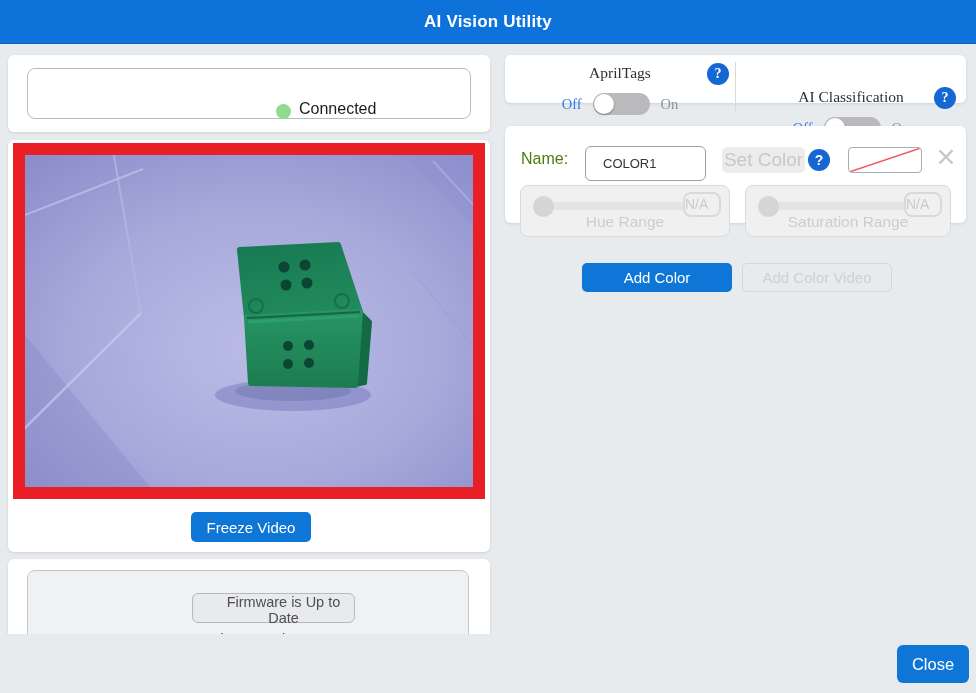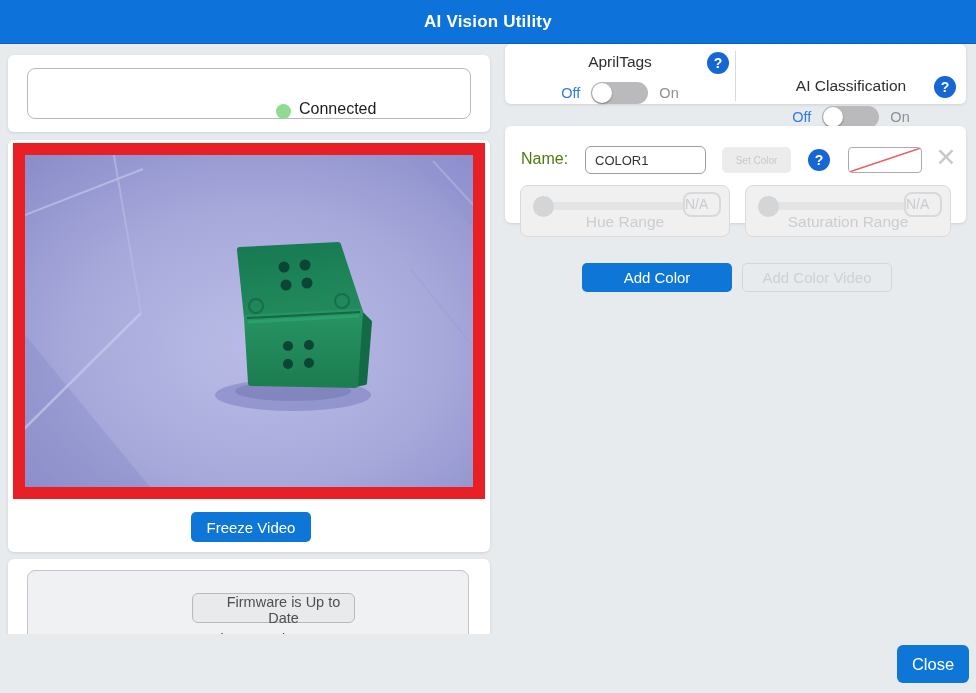--- a/index.html
+++ b/index.html
@@ -60,21 +60,21 @@
     border:1px solid #c2c5c9; border-radius:8px; background:#f0f1f2;
   }
   .fw-btn {
     position:absolute; left:164px; top:22px; width:163px; height:30px;
     background:#e9eaec; border:1px solid #b6bac0; border-radius:6px;
     color:#4f4f4f; font-size:14.5px; font-family:"Liberation Sans", sans-serif; cursor:pointer;padding-left:20px;
   }
   .fw-version { position:absolute; left:0; top:60px; width:442px; text-align:center; font-size:14px; color:#3f3f3f; }
 
   
-  .card-toggles { left:505px; top:44px; width:461px; height:60px; }
+  .card-toggles { left:505px; top:55px; width:461px; height:48px;font-family:Liberation Serif, serif; }
   .half { position:absolute; top:0; height:64px; }
   .half-left { left:0; width:230px; }
   .half-right { left:231px; width:230px;margin-top:24px; }
   .v-divider { position:absolute; left:230px; top:7px; width:1px; height:50px; background:#d9d9d9; }
   .feature-label { position:absolute; left:0; top:9px; width:100%; text-align:center; font-size:15.5px; color:#2f2f2f; }
   .help-icon {
     position:absolute; top:8px; width:22px; height:22px; border-radius:50%;
     background:#1567d3; color:#fff; font-size:14px; font-weight:bold;
     text-align:center; line-height:22px; cursor:pointer;
   }
@@ -92,28 +92,28 @@
   }
   .knob {
     position:absolute; left:1px; top:1px; width:20px; height:20px; border-radius:50%;
     background:#fff; box-shadow:0 1px 2px rgba(0,0,0,.35);
   }
 
   
   .card-color { left:505px; top:126px; width:461px; height:97px; }
   .name-label { position:absolute; left:16px; top:24px; font-size:16px; color:#4d7c0f; }
   .name-input {
-    position:absolute; left:80px; top:20px; width:121px; height:28px;
-    border:1px solid #9aa0a6; border-radius:6px; padding:0 9px;
+    position:absolute; left:80px; top:20px; width:121px; height:35px;
+    border:1px solid #9aa0a6; border-radius:6px; padding:0 17px;
     font-size:13px; color:#333; font-family:"Liberation Sans", sans-serif; outline:none;
   }
   .setcolor-btn {
-    position:absolute; left:217px; top:21px; width:69px; height:26px;
+    position:absolute; left:217px; top:21px; width:83px; height:26px;
     background:#ececec; border:none; border-radius:5px;
-    color:#c8c8c8; font-size:10px; font-family:"Liberation Sans", sans-serif;
+    color:#c8c8c8; font-size:19px; font-family:"Liberation Sans", sans-serif;
   }
   .help-color { position:absolute; left:303px; top:23px; }
   .swatch {
     position:absolute; left:343px; top:21px; width:74px; height:26px;
     background:#fff; border:1px solid #a9adb2; border-radius:4px; overflow:hidden; cursor:pointer;
   }
   .x-icon {
     position:absolute; left:429px; top:19px; width:24px; height:24px;
     color:#c5c8cc; font-size:25px; line-height:24px; text-align:center; cursor:pointer;
   }

